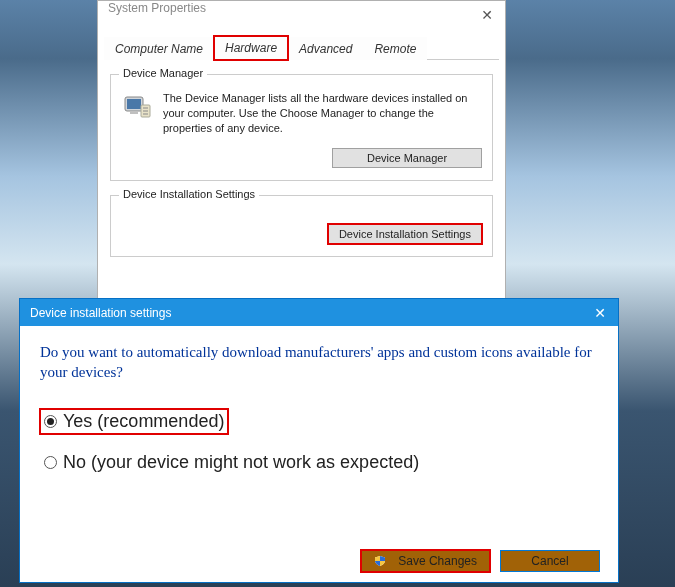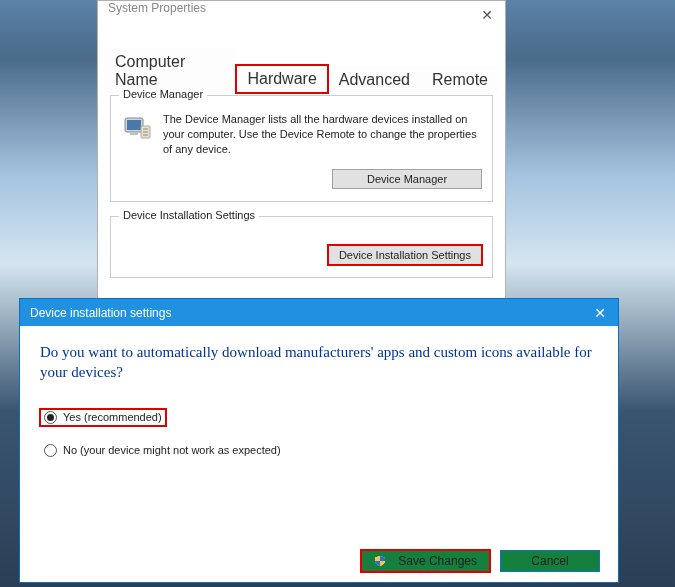--- a/index.html
+++ b/index.html
@@ -24,27 +24,28 @@
 .titlebar .spacer { flex: 1; }
 .close-x { width: 36px; height: 28px; display: flex; align-items: center; justify-content: center; color: #555; font-size: 14px; }
 .tabstrip {
   display: flex;
   margin: 6px 6px 0 6px;
   border-bottom: 1px solid #ccc;
   align-items: flex-end;
 }
 .tab {
   padding: 4px 10px 4px 10px;
-  font-size: 16px;
+  font-size: 12px;
   border: 1px solid transparent;
   border-bottom: none;
   color: #333;
   background: #fdfdfd;
   position: relative;
-  top: 13px;
+  top: 1px;
+  font-style: italic;
 }
 .tab.active {
   border: 1px solid #ccc;
   border-bottom: 1px solid #fff;
   z-index: 2;
 }
 .highlight-red { outline: 2px solid #e00000; outline-offset: -1px; }
 .groupbox {
   margin: 14px 12px 10px 12px;
   border: 1px solid #ccc;
@@ -91,21 +92,21 @@
   display: flex;
   align-items: center;
   padding-left: 10px;
   font-size: 12px;
 }
 .titlebar-blue .spacer { flex: 1; }
 .titlebar-blue .close-x { color: #fff; }
 .dlg-body { padding: 16px 20px 14px 20px; }
 .dlg-q { color: #003399; font-size: 15px; line-height: 1.35; font-family: Liberation Serif, serif; }
 .radio-block { margin-top: 26px; }
-.radio-row { display: flex; align-items: center; gap: 6px; padding: 2px 4px; font-size: 11px; color: #222; width: fit-content; }
+.radio-row { display: flex; align-items: center; gap: 6px; padding: 2px 4px; font-size: 18px; color: #222; width: fit-content; }
 .radio-row + .radio-row { margin-top: 16px; }
 .radio-circle {
   width: 13px; height: 13px;
   border: 1px solid #555;
   border-radius: 50%;
   display: inline-flex; align-items: center; justify-content: center;
   background: #fff;
 }
 .radio-dot { width: 7px; height: 7px; background: #222; border-radius: 50%; }
 .dlg-footer {
@@ -115,21 +116,21 @@
   display: flex;
   justify-content: flex-end;
   align-items: center;
   gap: 10px;
   padding-right: 18px;
 }
 .btn-std {
   min-width: 100px;
   padding: 3px 12px;
   font-size: 12px;
-  background: #15803d;
+  background: #a16207;
   border: 1px solid #a0a0a0;
   text-align: center;
   color: #222;
   display: inline-flex;
   align-items: center;
   justify-content: center;
   gap: 12px;
 }
 .btn-default { border: 1px solid #0078d7; }
 .uac-shield { width: 12px; height: 12px; }
@@ -158,21 +159,21 @@
         <svg viewBox="0 0 32 32" width="32" height="32">
           <rect x="4" y="6" width="18" height="14" rx="2" fill="#d0d5da" stroke="#888"></rect>
           <rect x="6" y="8" width="14" height="10" fill="#4a78a8"></rect>
           <rect x="9" y="20" width="8" height="3" fill="#c0c0c0"></rect>
           <rect x="20" y="14" width="9" height="12" rx="1" fill="#e8e2c8" stroke="#aa9"></rect>
           <line x1="22" y1="17" x2="27" y2="17" stroke="#888"></line>
           <line x1="22" y1="20" x2="27" y2="20" stroke="#888"></line>
           <line x1="22" y1="23" x2="27" y2="23" stroke="#888"></line>
         </svg>
       </span>
-      <span class="group-desc">The Device Manager lists all the hardware devices installed on your computer. Use the Device Remote to change the properties of any device.</span>
+      <span class="group-desc">The Device Manager lists all the hardware devices installed on your computer. Use the Choose Manager to change the properties of any device.</span>
     </div>
     <div class="group-btn-row">
       <button class="win-btn">Device Manager</button>
     </div>
   </div>
 
   <div class="groupbox">
     <span class="legend">Device Installation Settings</span>
     <div class="group-btn-row">
       <button class="win-btn highlight-red">Device Installation Settings</button>

